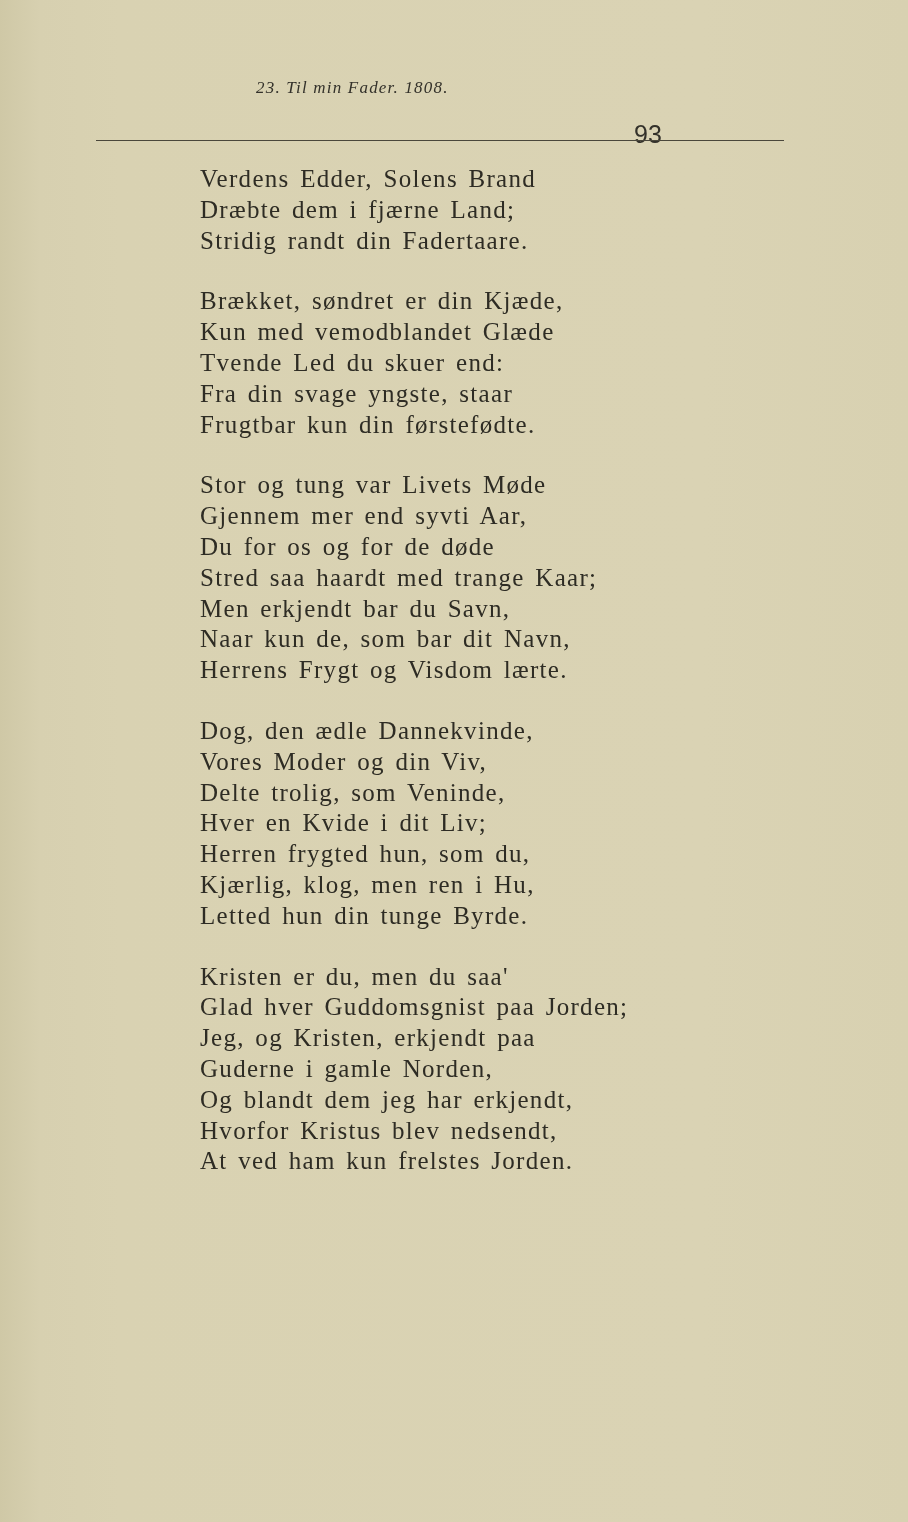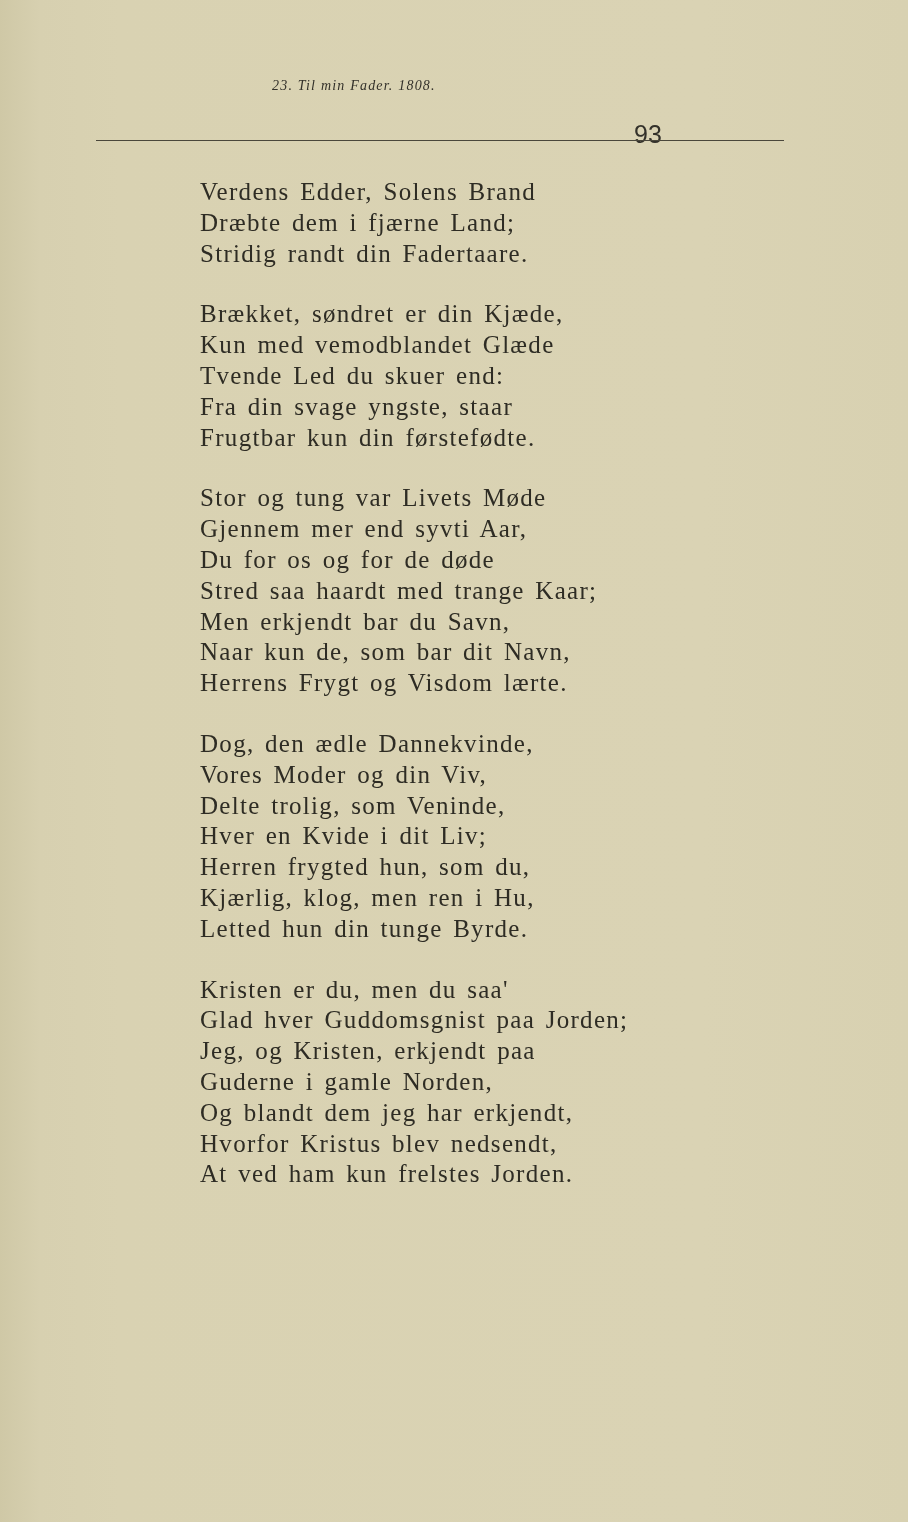--- a/index.html
+++ b/index.html
@@ -22,46 +22,45 @@
       left: 256px;
       width: 400px;
       height: 34px;
     }
     .running-title {
       position: absolute;
       left: 0;
       top: 2px;
       font-family: "Liberation Serif", serif;
       font-style: italic;
-      font-size: 14px;
+      font-size: 17px;
       letter-spacing: 1.2px;
       color: #33312a;
       white-space: nowrap;
-      margin-left: 16px;
     }
     .page-number {
       position: absolute;
       left: 378px;
       top: 0px;
       font-family: "Liberation Sans", sans-serif;
       font-size: 25px;
       color: #33312a;
       margin-top: 44px;
     }
     .head-rule {
       position: absolute;
       top: 140px;
       left: 96px;
       width: 688px;
       height: 0;
       border-top: 1.5px solid #4a473b;
     }
     .poem {
       position: absolute;
-      top: 177px;
+      top: 164px;
       left: 200px;
     }
     .stanza {
       margin: 0 0 30px 0;
     }
     .verse-line {
       font-family: "Liberation Serif", serif;
       font-size: 25px;
       line-height: 30.8px;
       letter-spacing: 1.3px;

